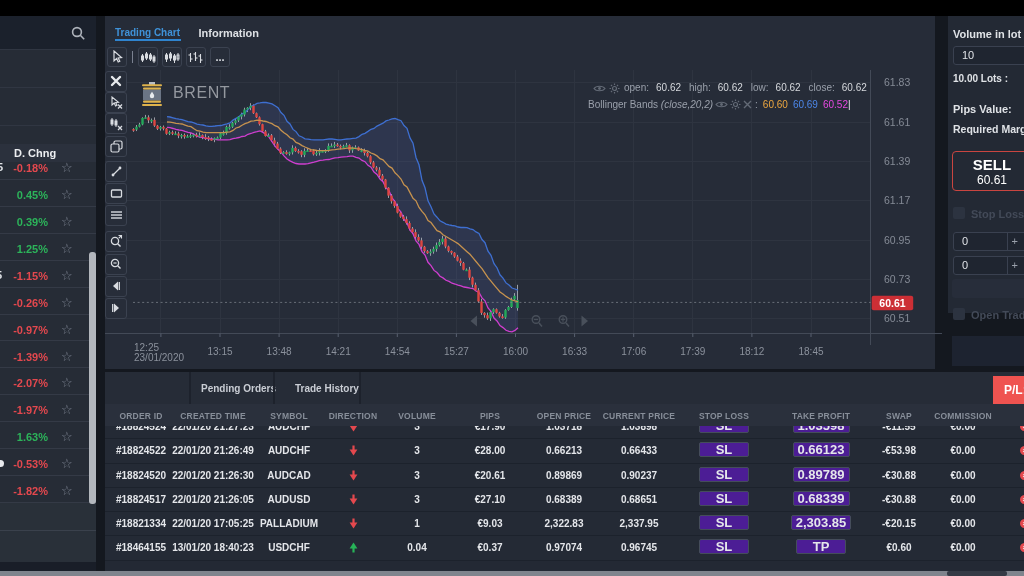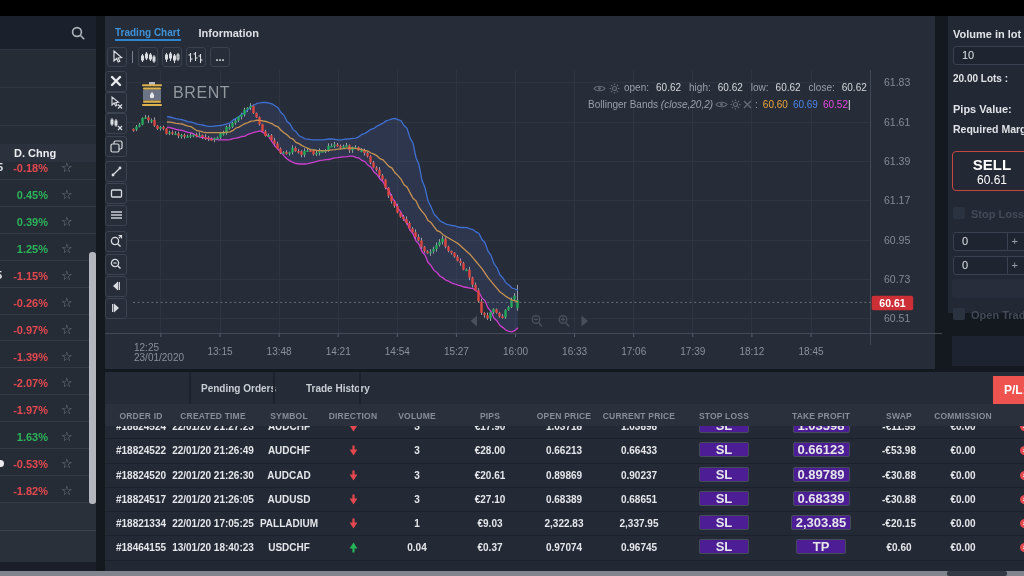--- a/index.html
+++ b/index.html
@@ -621,21 +621,21 @@
           <line x1="2" y1="9" x2="3" y2="8"></line>
         </g>
       </svg><span style="display:inline-block;width:2px"></span><svg width="9" height="9" viewBox="0 0 9 9" style="vertical-align:middle">
         <path d="M1 1 L8 8 M8 1 L1 8" stroke="#636a76" stroke-width="1.4"></path>
       </svg><span style="display:inline-block;width:3px"></span>:<span style="display:inline-block;width:5px"></span><b style="color:#eda73f">60.60</b><span style="display:inline-block;width:5px"></span><b style="color:#4c86e8">60.69</b><span style="display:inline-block;width:5px"></span><b style="color:#e649e0">60.52</b><b style="color:#e8eaee">|</b></div>
 </div>
 
 <div id="rpanel">
   <div style="position:absolute;left:5px;top:12px;font-size:11px;font-weight:bold;white-space:nowrap;">Volume in lot</div>
   <div class="rinput" style="top:29.5px;">10</div>
-  <div style="position:absolute;left:5px;top:57px;font-size:10px;font-weight:bold;white-space:nowrap;">20.00 Lots :</div>
+  <div style="position:absolute;left:5px;top:57px;font-size:10px;font-weight:bold;white-space:nowrap;">10.00 Lots :</div>
   <div style="position:absolute;left:5px;top:87px;font-size:11px;font-weight:bold;white-space:nowrap;">Pips Value:</div>
   <div style="position:absolute;left:5px;top:107px;font-size:10.5px;font-weight:bold;white-space:nowrap;">Required Margin</div>
   <div style="position:absolute;left:4px;top:135px;width:80px;height:40px;border:1.5px solid #c94540;border-radius:4px;text-align:center;">
     <div style="font-size:15px;font-weight:bold;color:#fff;margin-top:4px;">SELL</div>
     <div style="font-size:12px;color:#fff;">60.61</div>
   </div>
   <div style="position:absolute;left:5px;top:191px;width:12px;height:12px;background:#2c3340;border-radius:2px;"></div>
   <div style="position:absolute;left:23px;top:192px;font-size:11px;font-weight:bold;color:#434a58;white-space:nowrap;">Stop Loss</div>
   <div class="rinput" style="top:216px;">0<span style="position:absolute;right:14px;top:2px;color:#9aa0ab">+</span><span style="position:absolute;right:24px;top:0;width:1px;height:17px;background:#3a4150"></span></div>
   <div class="rinput" style="top:240px;">0<span style="position:absolute;right:14px;top:2px;color:#9aa0ab">+</span><span style="position:absolute;right:24px;top:0;width:1px;height:17px;background:#3a4150"></span></div>
@@ -644,21 +644,21 @@
   <div style="position:absolute;left:23px;top:293px;font-size:11px;font-weight:bold;color:#434a58;white-space:nowrap;">Open Trade W</div>
   <div style="position:absolute;left:4px;top:320px;width:80px;height:30px;background:#1d2330;"></div>
 </div>
 
 <div id="bpanel">
   <div id="btabs">
     <div class="btab" style="left:8px;color:#3f92d8;margin-top:28px;">Open Trades (8)</div>
     <div class="bsep" style="left:84px"></div>
     <div class="btab" style="left:96px;">Pending Orders</div>
     <div class="bsep" style="left:168.4px"></div>
-    <div class="btab" style="left:201px;">Trade History</div>
+    <div class="btab" style="left:190px;">Trade History</div>
     <div class="bsep" style="left:254.4px"></div>
     <div id="plbtn">P/L:</div>
   </div>
   <div id="tbody">
   <div class="trow" style="top:11.6px">
         <span class="tc" style="left:-24px">#18824524</span>
         <span class="tc" style="left:48px">22/01/20 21:27:23</span>
         <span class="tc" style="left:124px">AUDCHF</span>
         <span class="tc" style="left:188px"><svg width="9" height="11" viewBox="0 0 9 11" style="vertical-align:-1px">
             <path d="M4.5 0.5 L4.5 5" stroke="#e4484e" stroke-width="2.2"></path>

